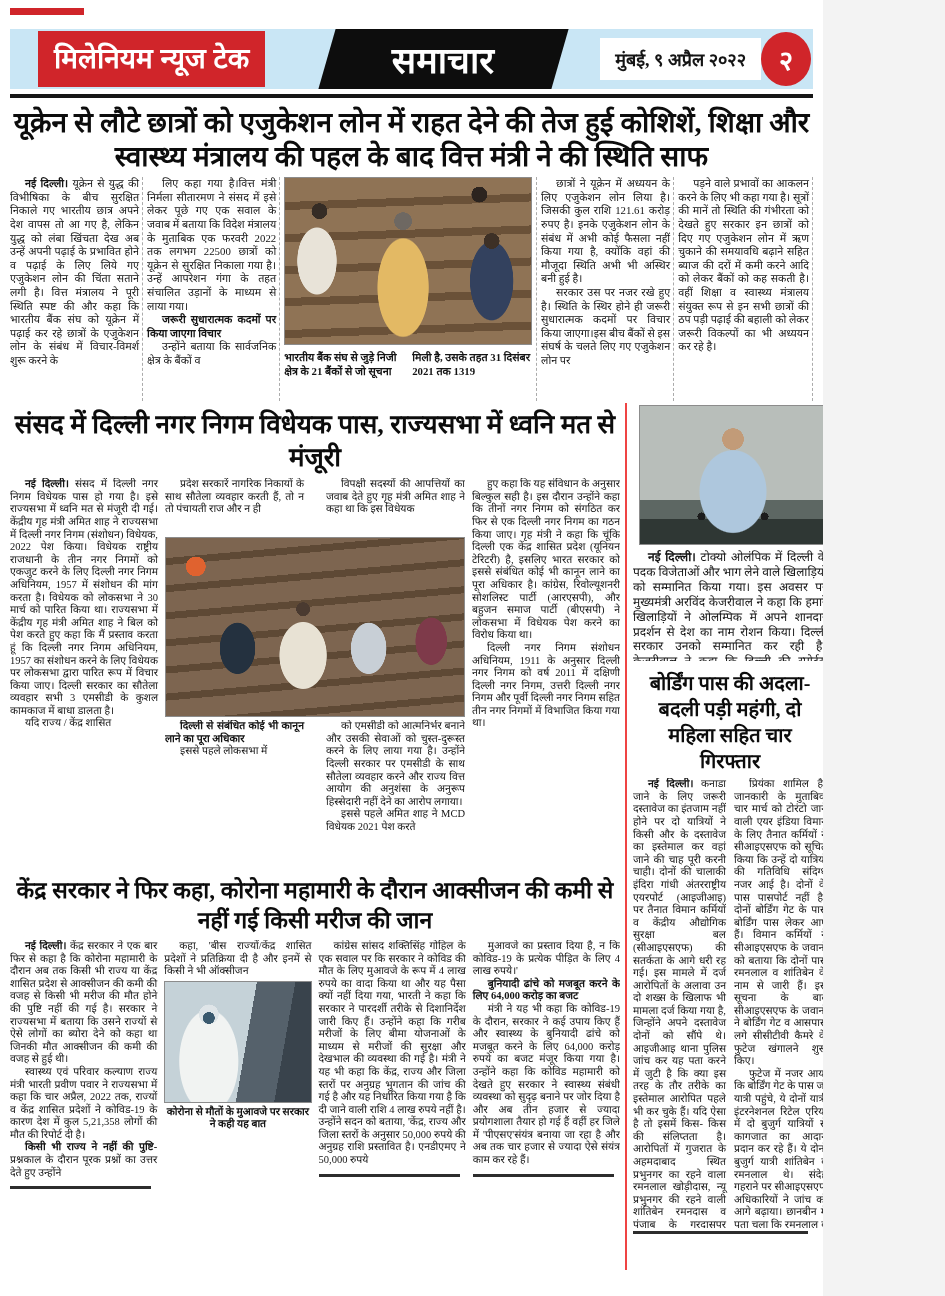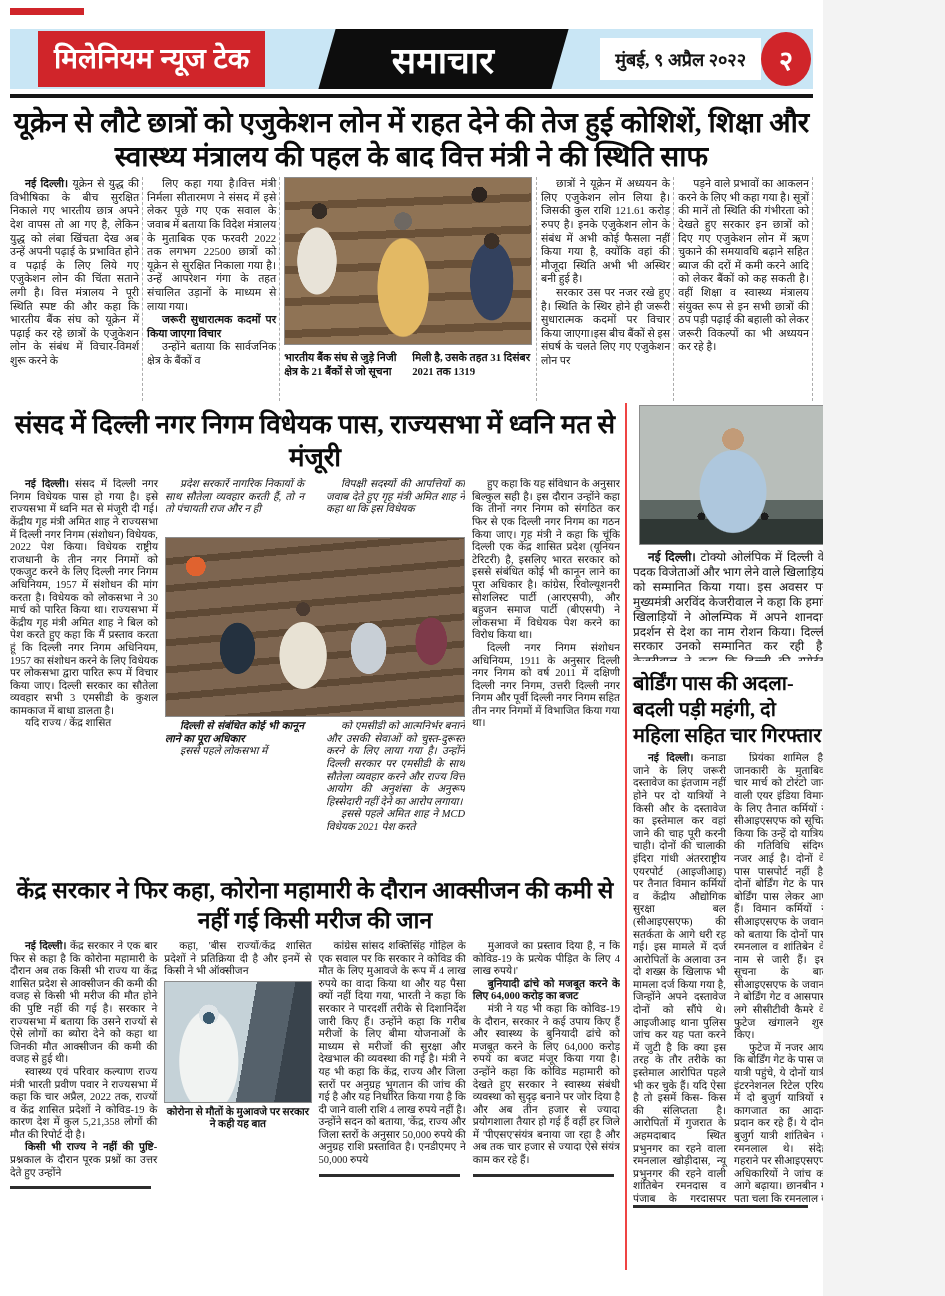--- a/index.html
+++ b/index.html
@@ -12,21 +12,21 @@
   .section-band .unskew{transform:skewX(16deg);font-size:36px;font-weight:bold;white-space:nowrap;}
   .date-box{margin-left:40px;background:#ffffff;font-weight:bold;font-size:18px;padding:9px 15px;white-space:nowrap;}
   .page-circle{margin-left:auto;margin-right:2px;width:54px;height:54px;border-radius:50%;background:#d0252a;color:#fff;display:flex;align-items:center;justify-content:center;font-size:27px;font-weight:bold;}
   .rule-thick{height:4px;background:#161616;margin-top:5px;}
 
   h1,h2,h3,h4{font-weight:700;color:#0c0c0c;}
   .h-lead{margin:8px 0 2px;text-align:center;font-size:28px;line-height:1.2;}
   .h-mcd{margin:6px 0 4px;text-align:center;font-size:26px;line-height:1.25;}
   .h-oxy{margin:8px 0 4px;text-align:center;font-size:23px;line-height:1.3;}
   .h-spt{margin:4px 0 3px;text-align:center;font-size:16.5px;line-height:1.3;}
-  .h-brd{margin:9px 0 4px;font-size:20px;line-height:1.3;}
+  .h-brd{margin:9px 13px 4px;text-align:center;font-size:20px;line-height:1.3;}
 
   .para{margin:0;text-indent:15px;text-align:justify;}
   .para.bold{font-weight:700;}
   .para.center{text-align:center;font-weight:700;text-indent:0;}
 
   .lead-row{display:flex;margin-top:4px;height:224px;overflow:hidden;font-size:10.8px;line-height:1.26;}
   .a1col{width:150px;padding-right:3px;margin-right:4px;border-right:1px dashed #ababab;}
   .lead-center{width:288px;padding-right:4px;margin-right:4px;border-right:1px dashed #ababab;}
   .a1col.last{width:152px;margin-right:0;}
 
@@ -44,21 +44,21 @@
   .caption{display:flex;gap:8px;margin-top:5px;font-weight:bold;font-size:10.8px;line-height:1.3;}
   .caption > div{flex:1;text-align:left;}
 
   .mid{display:flex;margin-top:2px;}
   .mid-left{width:612px;padding-right:5px;border-right:2px solid #ef4444;}
   .mid-right{flex:1;padding-left:6px;}
 
   .a2row{display:flex;height:390px;overflow:hidden;font-size:10.5px;line-height:1.2;}
   .a2col{width:148px;}
   .a2mid{width:300px;margin:0 7px;}
-  .a2minis{display:flex;gap:22px;font-style:italic;}
+  .a2minis{display:flex;gap:22px;}
   .a2minis .mini{flex:1;}
   .a2minis.top{height:56px;overflow:hidden;}
   .a2minis.bottom{height:146px;overflow:hidden;}
   .photo-shah{height:180px;margin:3px 0;background:
     radial-gradient(circle 10px at 10% 16%, #e0622f 97%, transparent),
     radial-gradient(circle 7px at 46% 40%, #4a3a30 97%, transparent),
     radial-gradient(ellipse 24px 34px at 46% 66%, #e8e2d4 97%, transparent),
     radial-gradient(ellipse 18px 26px at 24% 62%, #24313f 97%, transparent),
     radial-gradient(ellipse 18px 26px at 68% 62%, #c8cfd6 97%, transparent),
     radial-gradient(ellipse 16px 24px at 89% 58%, #7e3a4a 97%, transparent),

